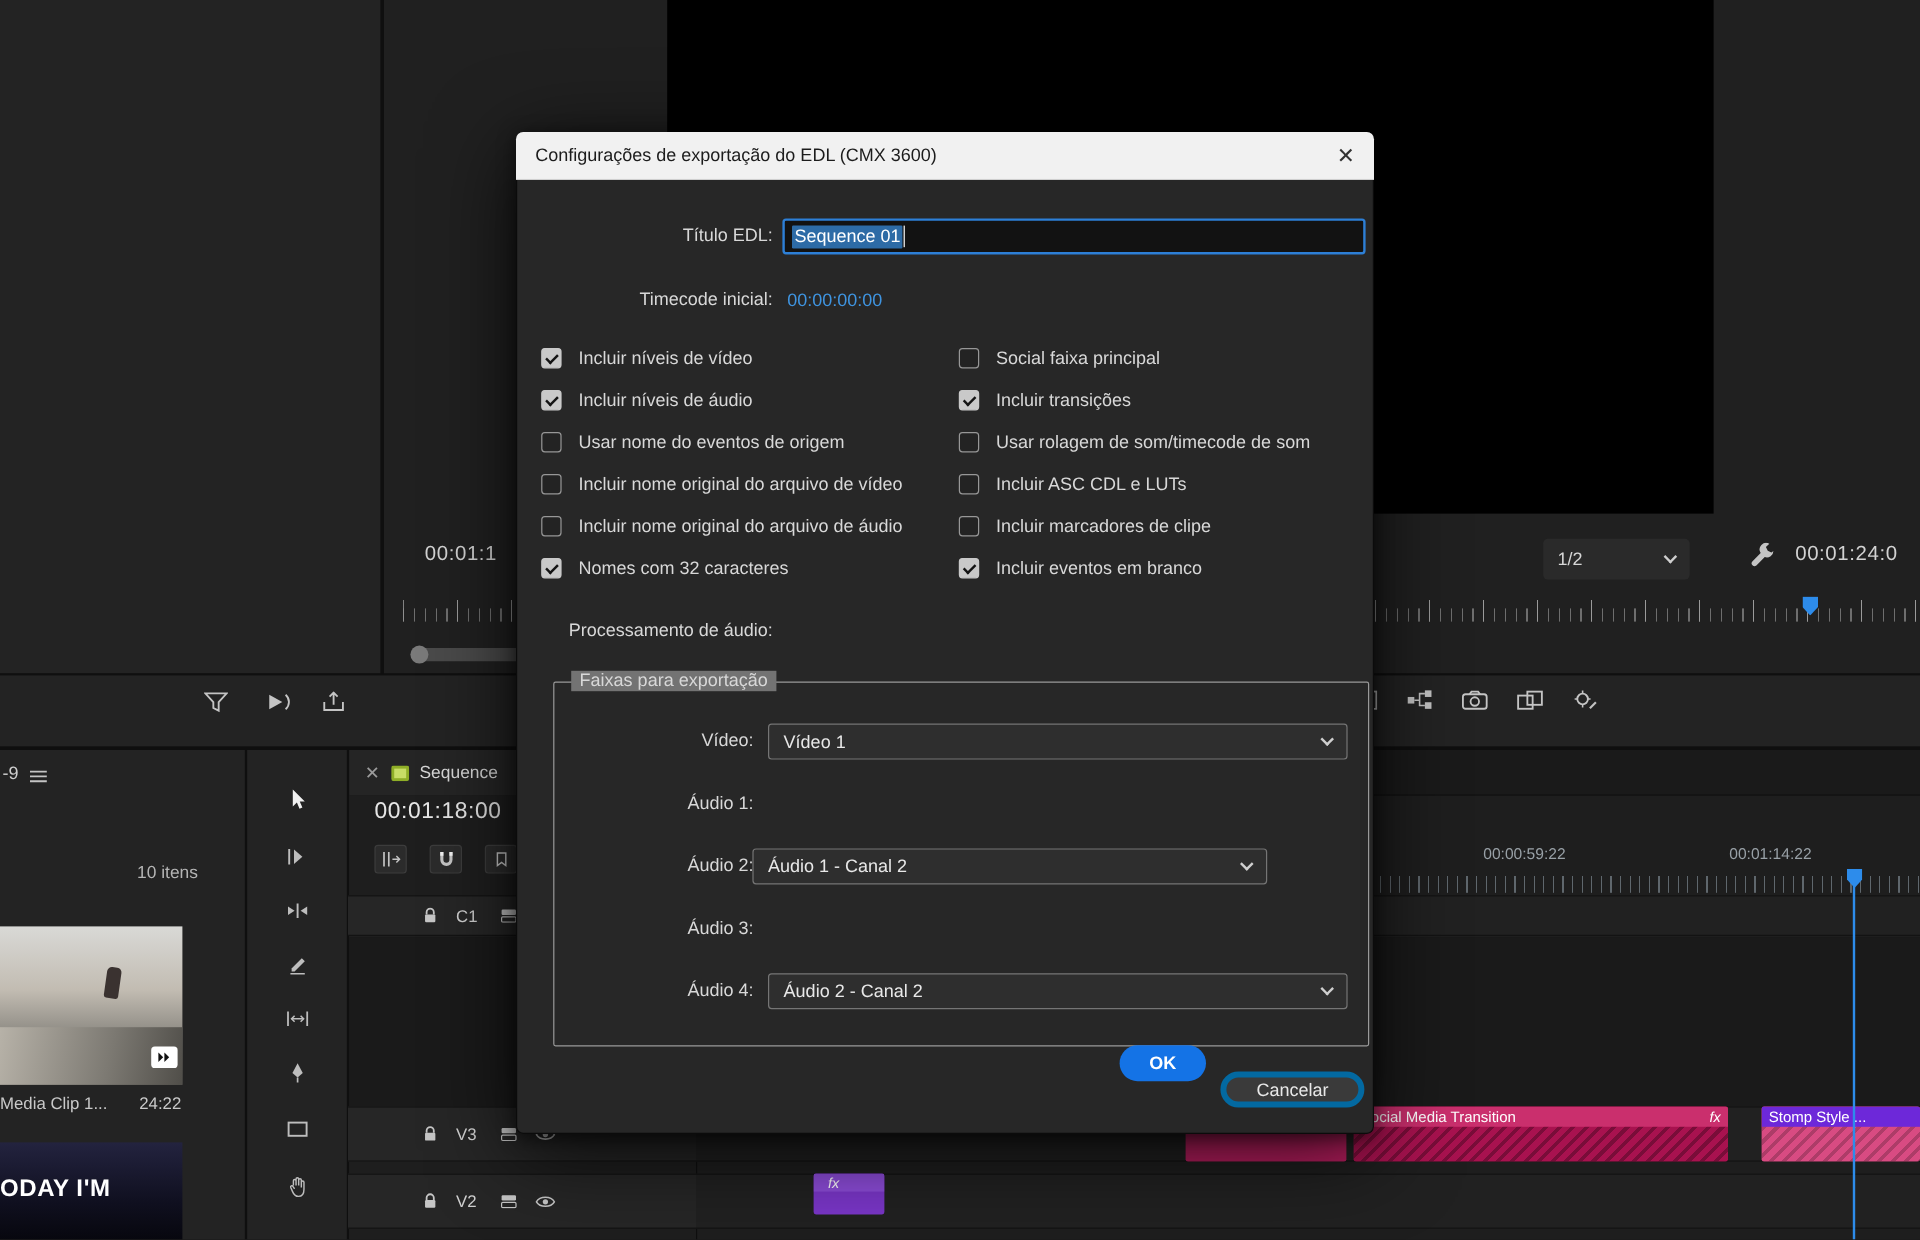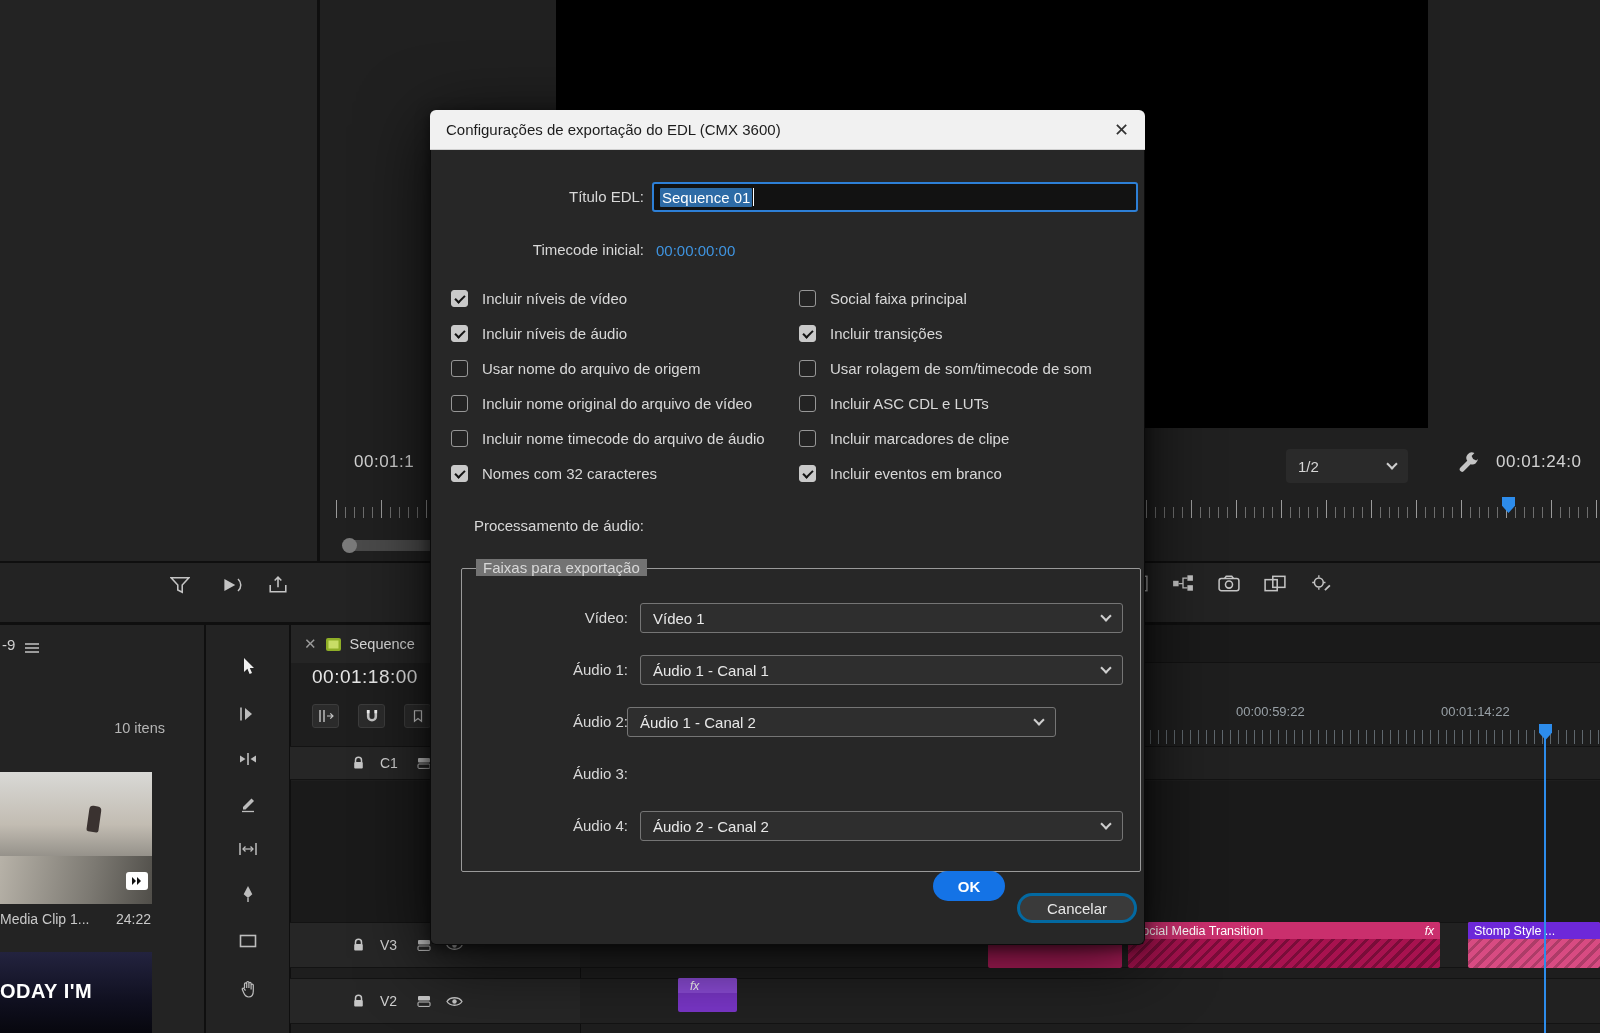--- a/index.html
+++ b/index.html
@@ -26,21 +26,21 @@
   .field-label{position:absolute;height:30px;line-height:30px;text-align:right;color:#d8d8d8;font-size:15px}
   #edl-input{position:absolute;left:221px;top:32px;width:486px;height:30px;background:#121212;border:2px solid #2d7fd6;border-radius:3px;display:flex;align-items:center;padding:0 6px;font-size:15px;color:#fff}
   #edl-input .sel{background:#2d6ba6;padding:1px 2px;border-radius:1px}
   .caret{display:inline-block;width:1px;height:18px;background:#fff;margin-left:1px;animation:blink 1.1s steps(1) infinite}
   @keyframes blink{50%{opacity:0}}
   .hot-tc{color:#3f94e0;font-size:15px}
   .fieldset{position:absolute;left:30px;top:418px;width:680px;height:304px;border:1px solid #9a9a9a;border-radius:2px}
   .legend{position:absolute;left:14px;top:-10px;background:#737373;padding:0 7px;font-size:15px;color:#d8d8d8}
   .btn{position:absolute;height:30px;border-radius:15px;display:flex;align-items:center;justify-content:center;font-size:15px;cursor:default}
   #btn-ok{left:502px;top:721px;width:72px;background:#1473e6;color:#fff;font-weight:bold}
-  #btn-cancel{left:586px;top:743px;width:120px;background:#3a3a3a;border:3px solid #0369a1;color:#e8e8e8}
+  #btn-cancel{left:586px;top:743px;width:120px;background:#3a3a3a;border:5px solid #0369a1;color:#e8e8e8}
   
   .ticks-sm{position:absolute;background:repeating-linear-gradient(to right,#6e6e6e 0,#6e6e6e 1px,transparent 1px,transparent 9px)}
   .ticks-lg{position:absolute;background:repeating-linear-gradient(to right,#9a9a9a 0,#9a9a9a 1px,transparent 1px,transparent 45px)}
   .ticks-tl{position:absolute;background:repeating-linear-gradient(to right,#5f676d 0,#5f676d 1px,transparent 1px,transparent 8px)}
   .ph{position:absolute;width:13px;height:16px;background:#2d8ceb;clip-path:polygon(0 0,100% 0,100% 55%,50% 100%,0 55%);z-index:6}
   .ph-line{position:absolute;width:2px;background:#2d8ceb;z-index:6}
   
   .trk-head{position:absolute;left:290px;width:290px;background:#262626;border-top:1px solid #131313;border-bottom:1px solid #131313;display:flex;align-items:center;gap:15px;padding-left:62px}
   .trk-name{font-size:14px;color:#d0d0d0;width:22px}
   .lane{position:absolute;left:580px;width:1020px;background:#212121;border-top:1px solid #131313;border-bottom:1px solid #131313;z-index:1}
@@ -349,29 +349,29 @@
     <div class="cbrow" style="left:20px;top:138px">
       <span class="cb checked"></span>
       <span class="lbl">Incluir níveis de vídeo</span>
     </div>
     <div class="cbrow" style="left:20px;top:173px">
       <span class="cb checked"></span>
       <span class="lbl">Incluir níveis de áudio</span>
     </div>
     <div class="cbrow" style="left:20px;top:208px">
       <span class="cb"></span>
-      <span class="lbl">Usar nome do arquivo de origem</span>
+      <span class="lbl">Usar nome do eventos de origem</span>
     </div>
     <div class="cbrow" style="left:20px;top:243px">
       <span class="cb"></span>
       <span class="lbl">Incluir nome original do arquivo de vídeo</span>
     </div>
     <div class="cbrow" style="left:20px;top:278px">
       <span class="cb"></span>
-      <span class="lbl">Incluir nome timecode do arquivo de áudio</span>
+      <span class="lbl">Incluir nome original do arquivo de áudio</span>
     </div>
     <div class="cbrow" style="left:20px;top:313px">
       <span class="cb checked"></span>
       <span class="lbl">Nomes com 32 caracteres</span>
     </div>
 
     <div class="cbrow" style="left:368px;top:138px">
       <span class="cb"></span>
       <span class="lbl">Social faixa principal</span>
     </div>
@@ -402,24 +402,20 @@
       <span class="legend">Faixas para exportação</span>
     </div>
 
     <div class="field-label" style="left:0;top:453px;width:197px">Vídeo:</div>
     <div class="dd" style="left:209px;top:453px;width:483px">
       <span>Vídeo 1</span>
       <span class="chev"></span>
     </div>
 
     <div class="field-label" style="left:0;top:505px;width:197px">Áudio 1:</div>
-    <div class="dd" style="left:209px;top:505px;width:483px">
-      <span>Áudio 1 - Canal 1</span>
-      <span class="chev"></span>
-    </div>
 
     <div class="field-label" style="left:0;top:557px;width:197px">Áudio 2:</div>
     <div class="dd" style="left:196px;top:557px;width:429px">
       <span>Áudio 1 - Canal 2</span>
       <span class="chev"></span>
     </div>
 
     <div class="field-label" style="left:0;top:609px;width:197px">Áudio 3:</div>
 
     <div class="field-label" style="left:0;top:661px;width:197px">Áudio 4:</div>

